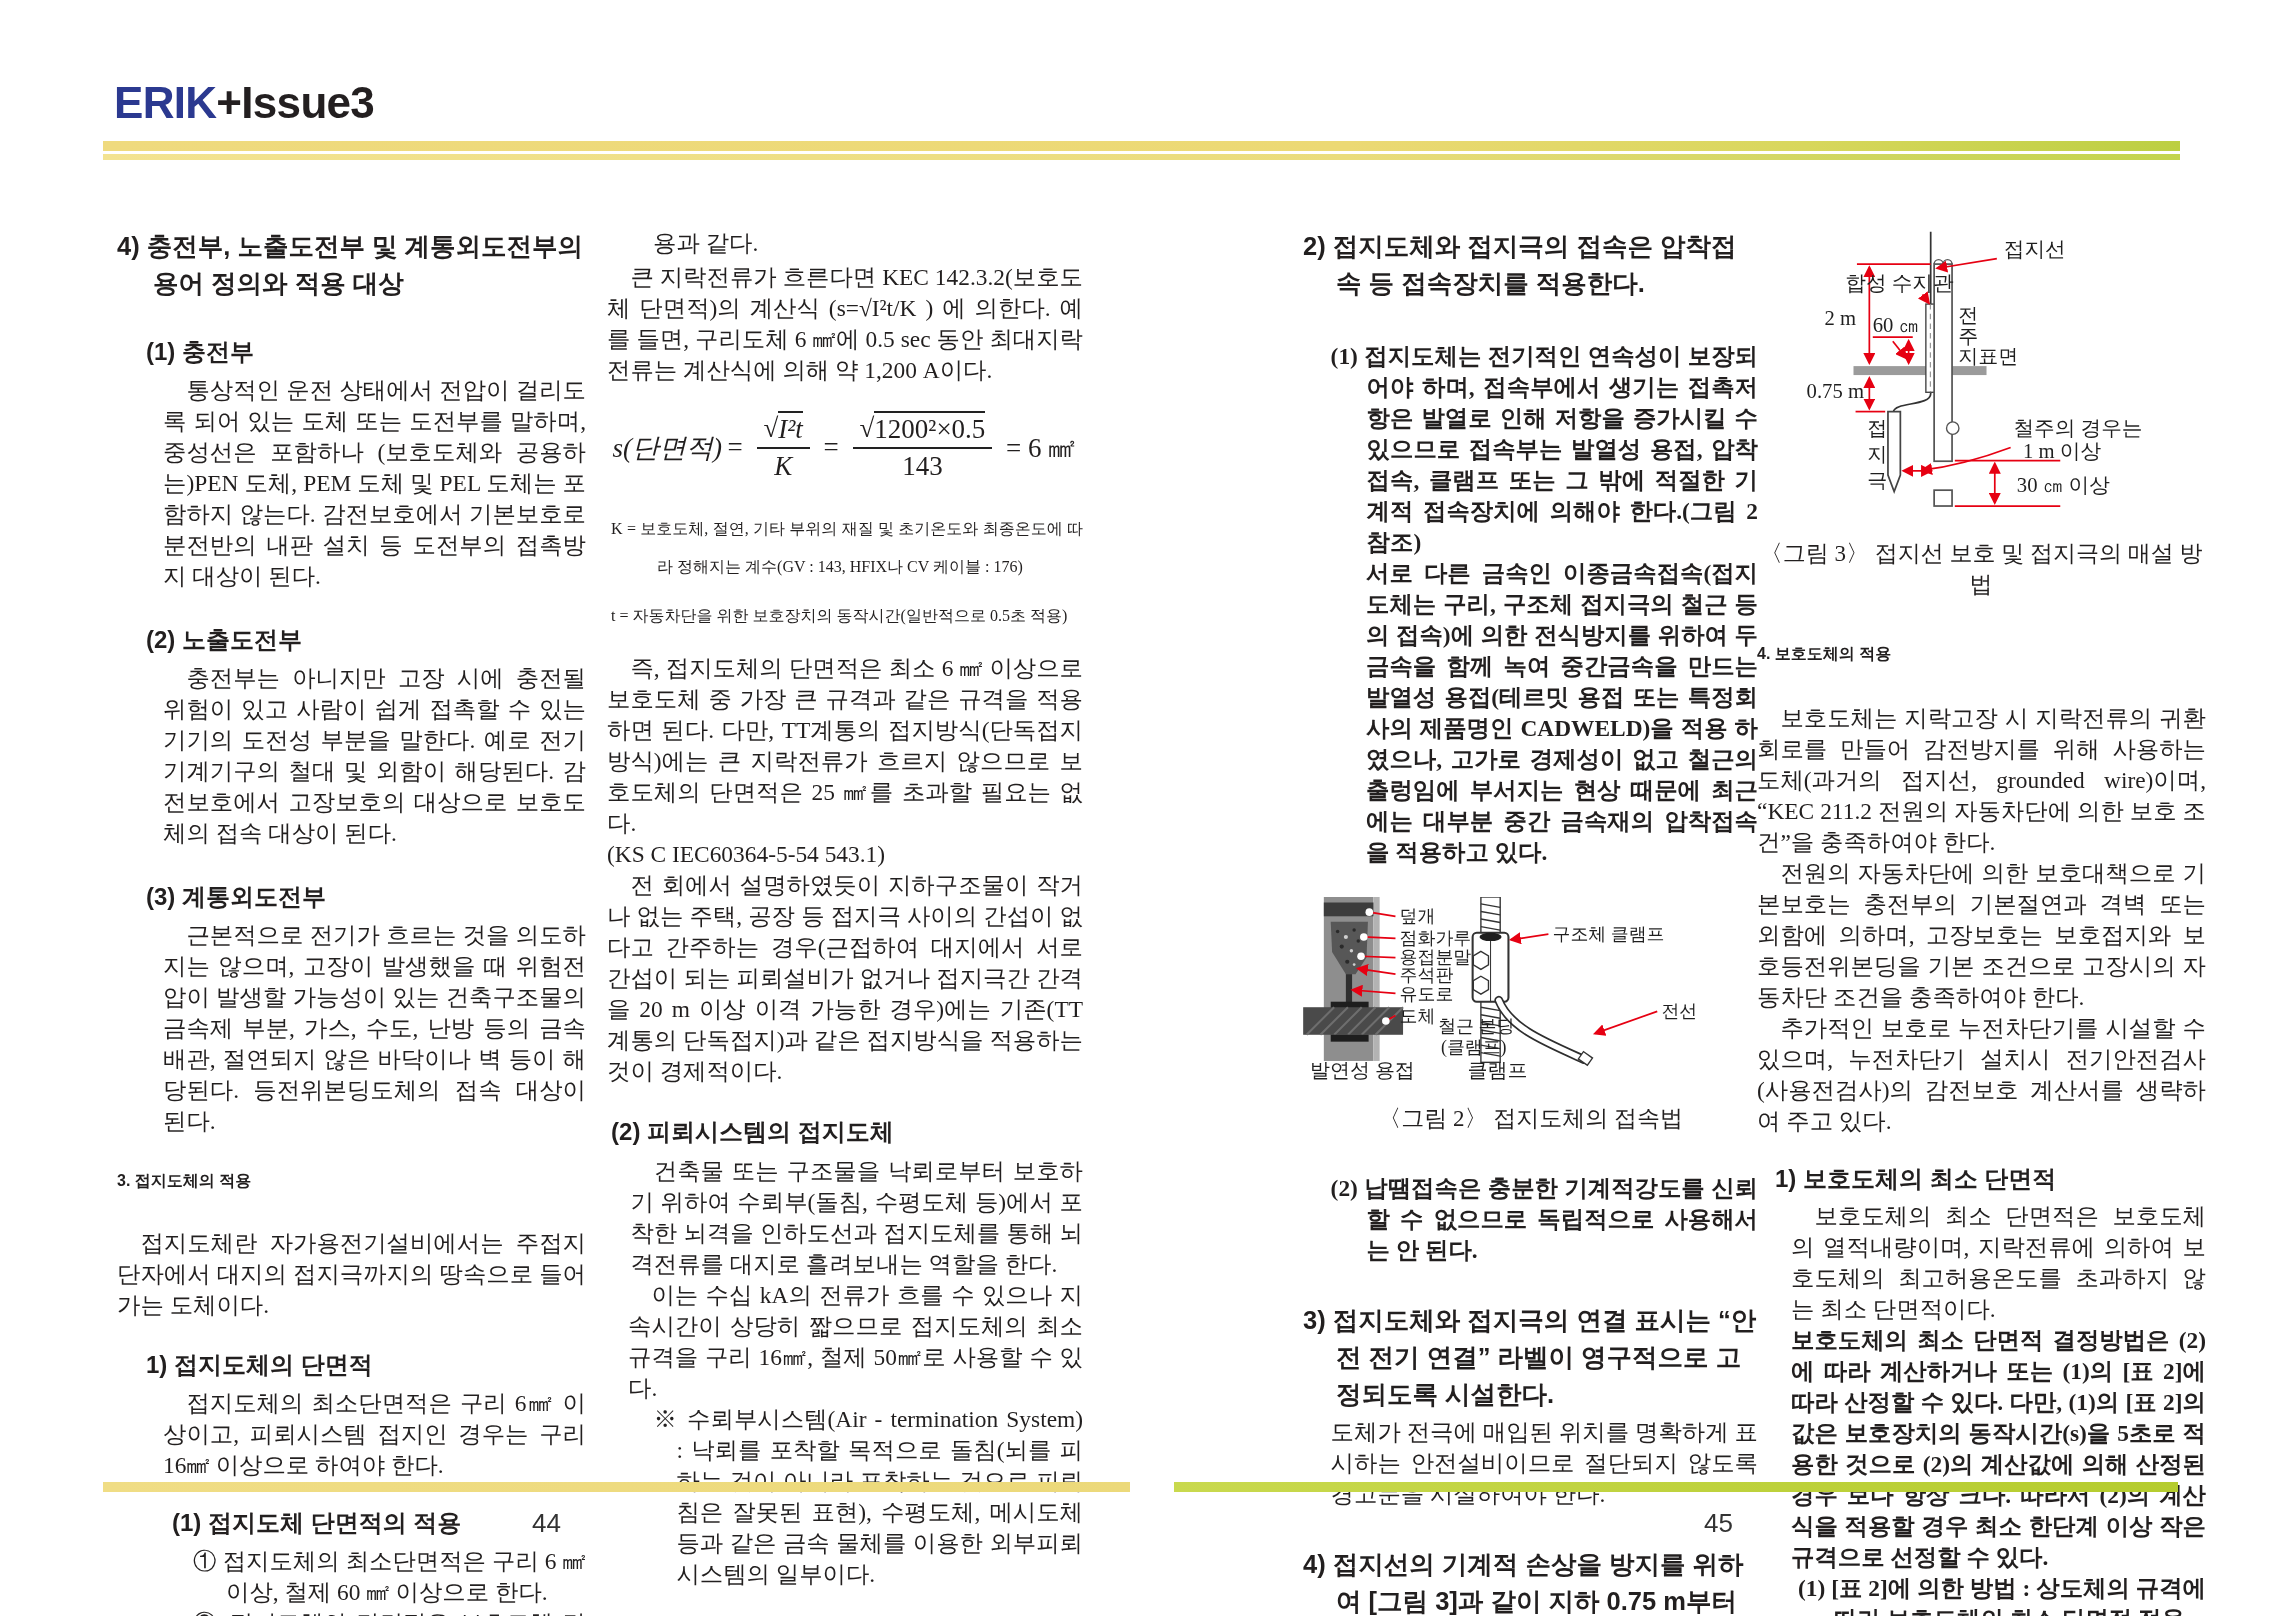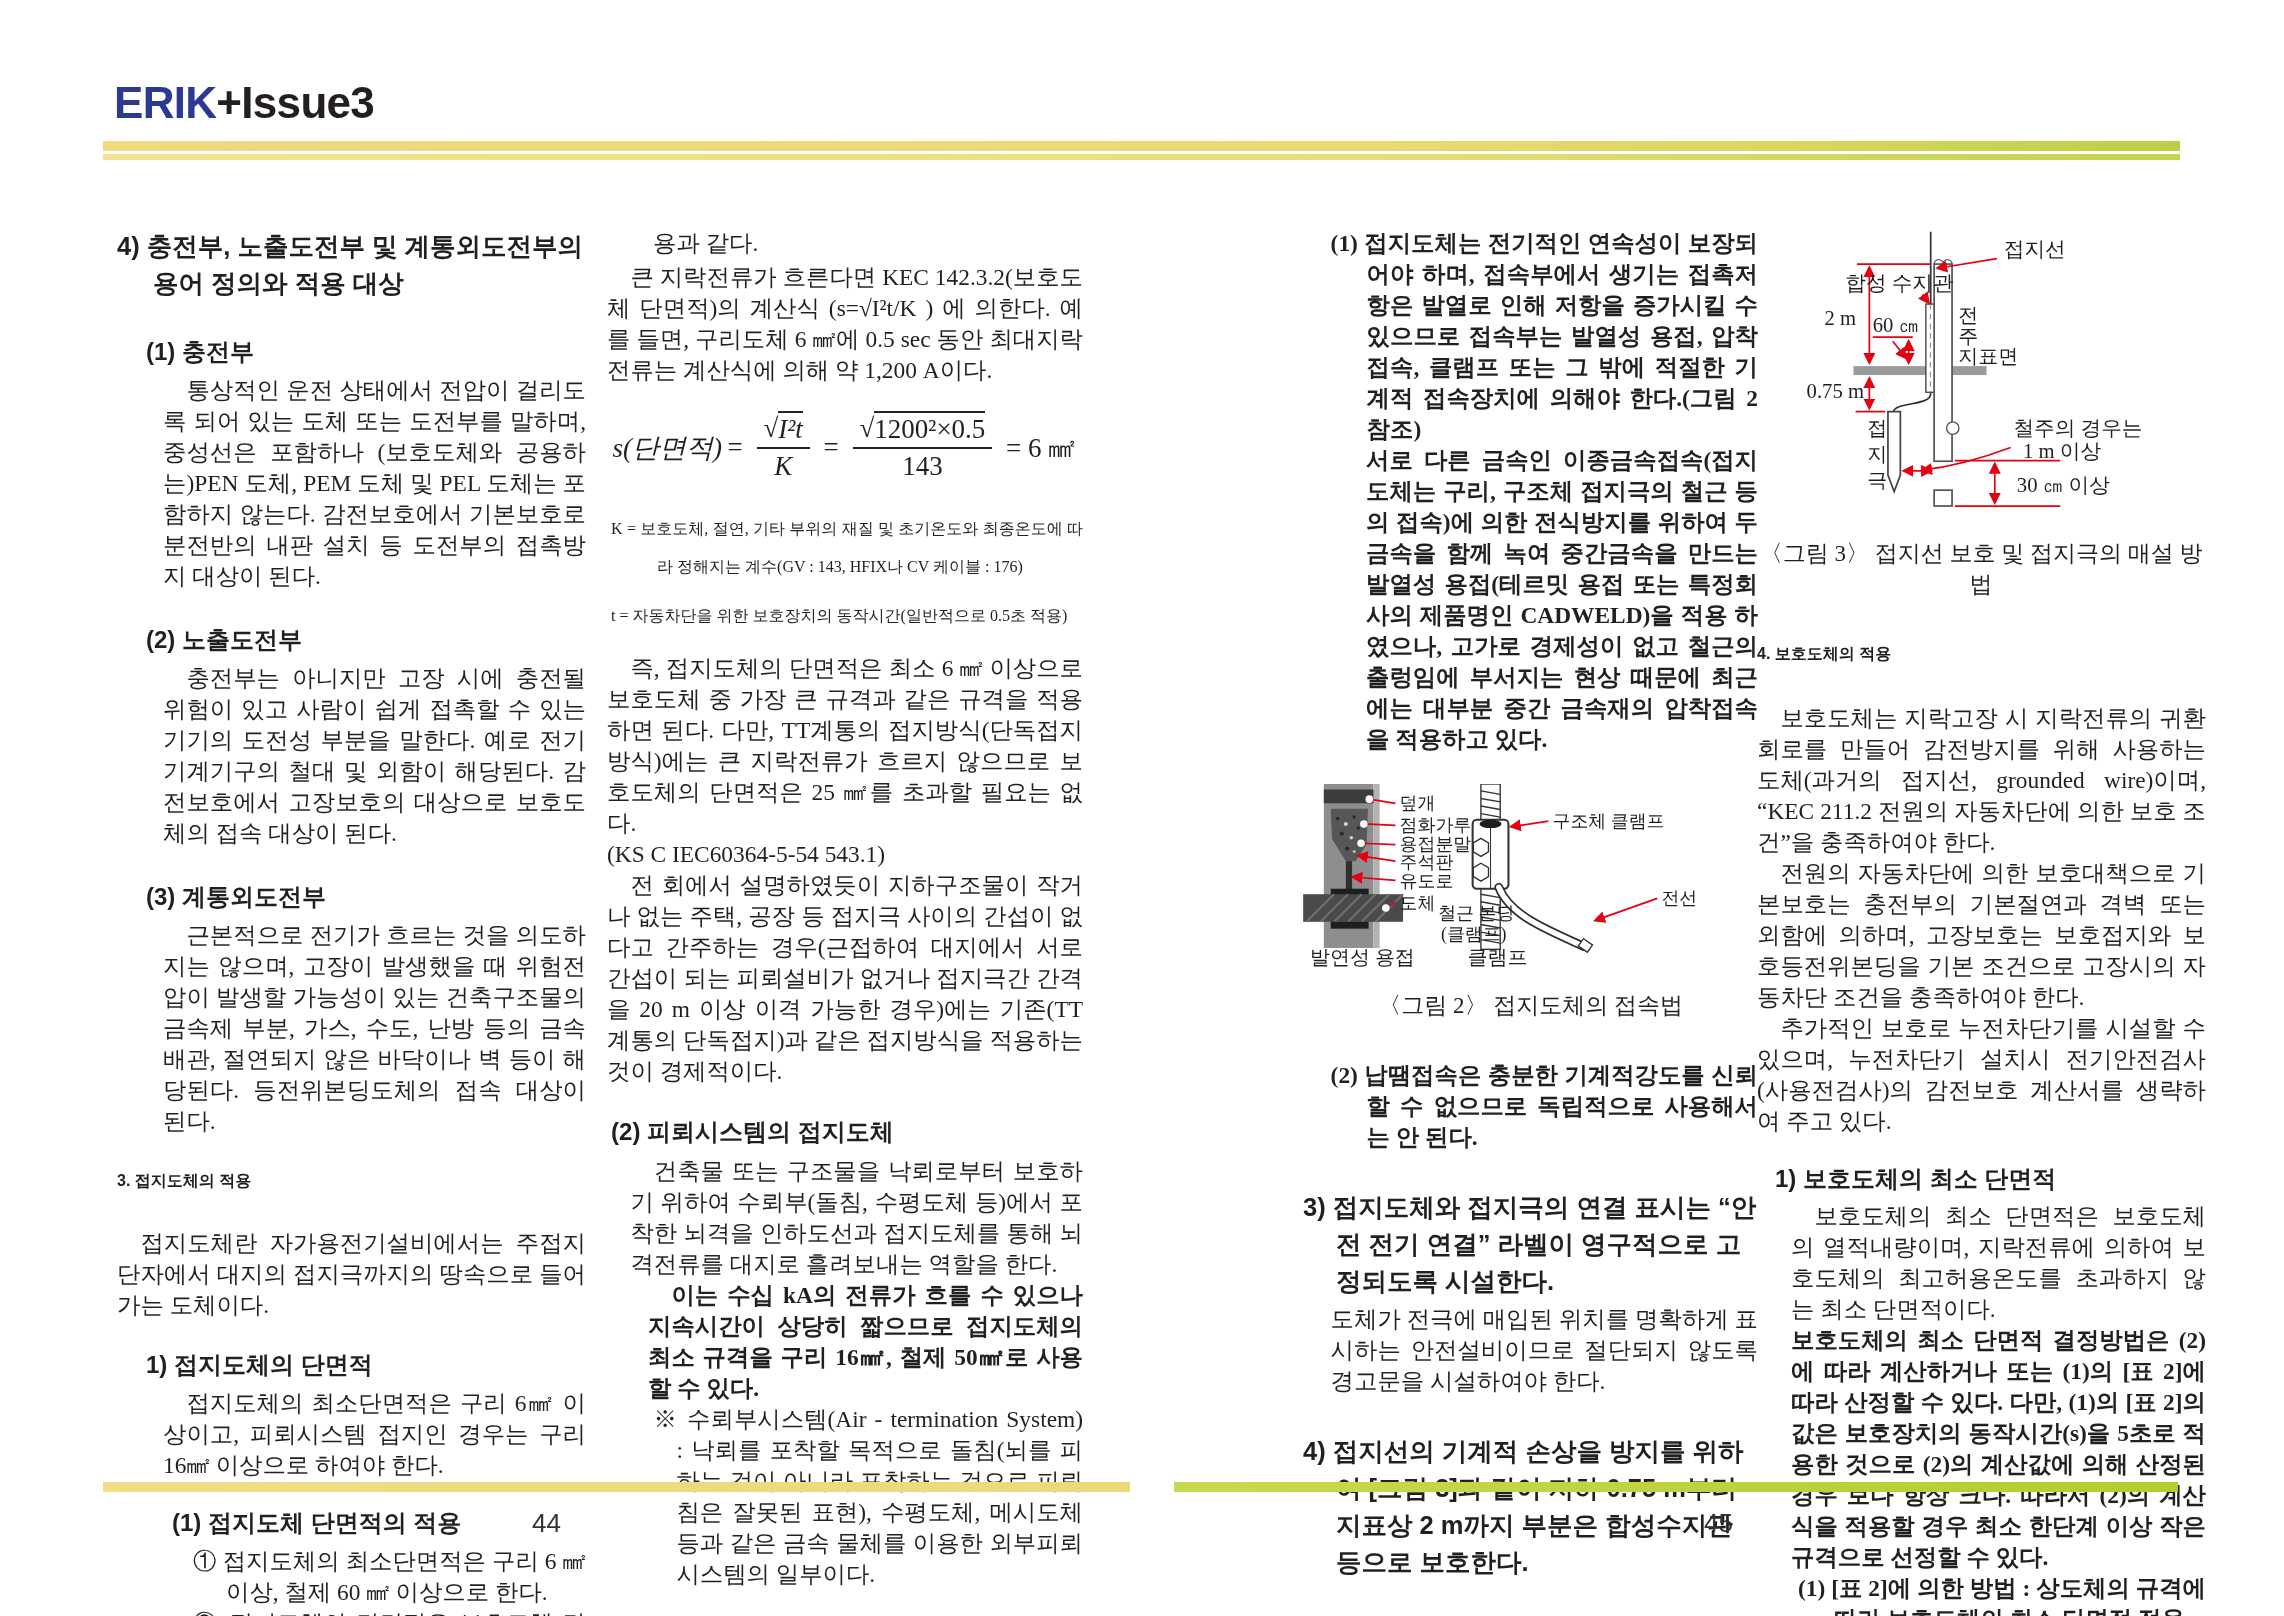--- a/index.html
+++ b/index.html
@@ -91,25 +91,26 @@
     </span>
     <span style="margin-left:5.5px;">= 6 ㎟</span>
   </div>
   <p class="small" style="margin:0 0 11px 4.1px;padding-left:46px;text-indent:-46px;">K = 보호도체, 절연, 기타 부위의 재질 및 초기온도와 최종온도에 따라 정해지는 계수(GV : 143, HFIX나 CV 케이블 : 176)</p>
   <p class="small" style="margin:0 0 18px 4.1px;padding-left:46px;text-indent:-46px;">t = 자동차단을 위한 보호장치의 동작시간(일반적으로 0.5초 적용)</p>
   <p class="p ind">즉, 접지도체의 단면적은 최소 6 ㎟ 이상으로 보호도체 중 가장 큰 규격과 같은 규격을 적용하면 된다. 다만, TT계통의 접지방식(단독접지 방식)에는 큰 지락전류가 흐르지 않으므로 보호도체의 단면적은 25 ㎟를 초과할 필요는 없다.</p>
   <p class="p">(KS C IEC60364-5-54 543.1)</p>
   <p class="p ind" style="margin:0 0 29px 0;">전 회에서 설명하였듯이 지하구조물이 작거나 없는 주택, 공장 등 접지극 사이의 간섭이 없다고 간주하는 경우(근접하여 대지에서 서로 간섭이 되는 피뢰설비가 없거나 접지극간 간격을 20 m 이상 이격 가능한 경우)에는 기존(TT계통의 단독접지)과 같은 접지방식을 적용하는 것이 경제적이다.</p>
   <div class="hsub" style="margin:0 0 8.3px 4.1px;">(2) 피뢰시스템의 접지도체</div>
   <p class="p ind" style="margin:0 0 0 23.4px;">건축물 또는 구조물을 낙뢰로부터 보호하기 위하여 수뢰부(돌침, 수평도체 등)에서 포착한 뇌격을 인하도선과 접지도체를 통해 뇌격전류를 대지로 흘려보내는 역할을 한다.</p>
-  <p class="p ind" style="margin:0 0 0 41px;font-weight:bold;">이는 수십 kA의 전류가 흐를 수 있으나 지속시간이 상당히 짧으므로 접지도체의 최소 규격을 구리 16㎟, 철제 50㎟로 사용할 수 있다.</p>
+  <p class="p ind" style="margin:0 0 0 21px;">이는 수십 kA의 전류가 흐를 수 있으나 지속시간이 상당히 짧으므로 접지도체의 최소 규격을 구리 16㎟, 철제 50㎟로 사용할 수 있다.</p>
   <p class="p" style="margin:0 0 0 23.4px;padding-left:46px;text-indent:-23px;">※ 수뢰부시스템(Air - termination System) : 낙뢰를 포착할 목적으로 돌침(뇌를 피하는 것이 아니라 포착하는 것으로 피뢰침은 잘못된 표현), 수평도체, 메시도체 등과 같은 금속 물체를 이용한 외부피뢰시스템의 일부이다.</p>
 </div>
 
 <div id="col3" class="col">
+  <div class="hnum" style="padding-left:33px;text-indent:-33px;margin-bottom:39px;">2) 접지도체와 접지극의 접속은 압착접속 등 접속장치를 적용한다.</div>
   <p class="p b" style="margin:0 0 0 27.6px;padding-left:36px;text-indent:-36px;">(1) 접지도체는 전기적인 연속성이 보장되어야 하며, 접속부에서 생기는 접촉저항은 발열로 인해 저항을 증가시킬 수 있으므로 접속부는 발열성 용접, 압착접속, 클램프 또는 그 밖에 적절한 기계적 접속장치에 의해야 한다.(그림 2 참조)</p>
   <p class="p b" style="margin:0 0 0 63px;">서로 다른 금속인 이종금속접속(접지도체는 구리, 구조체 접지극의 철근 등의 접속)에 의한 전식방지를 위하여 두 금속을 함께 녹여 중간금속을 만드는 발열성 용접(테르밋 용접 또는 특정회사의 제품명인 CADWELD)을 적용 하였으나, 고가로 경제성이 없고 철근의 출렁임에 부서지는 현상 때문에 최근에는 대부분 중간 금속재의 압착접속을 적용하고 있다.</p>
 
   <figure style="margin:29px 0 0 0;width:455px;">
     <svg width="455" height="186" viewBox="0 0 660 270">
       <defs>
         <marker id="ar2" viewBox="0 0 10 10" refX="8" refY="5" markerWidth="7" markerHeight="7" orient="auto-start-reverse">
           <path d="M0,0L10,5L0,10z" fill="#e60012"></path>
         </marker>
       </defs>

